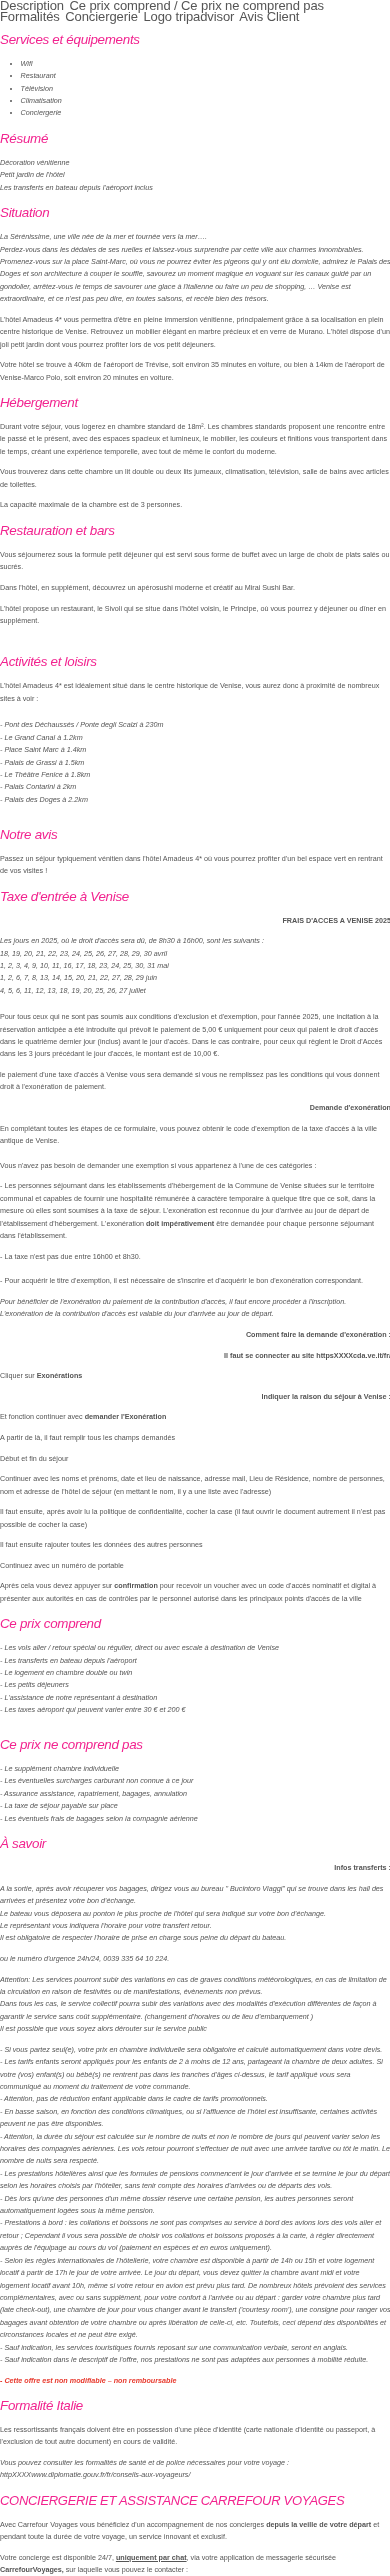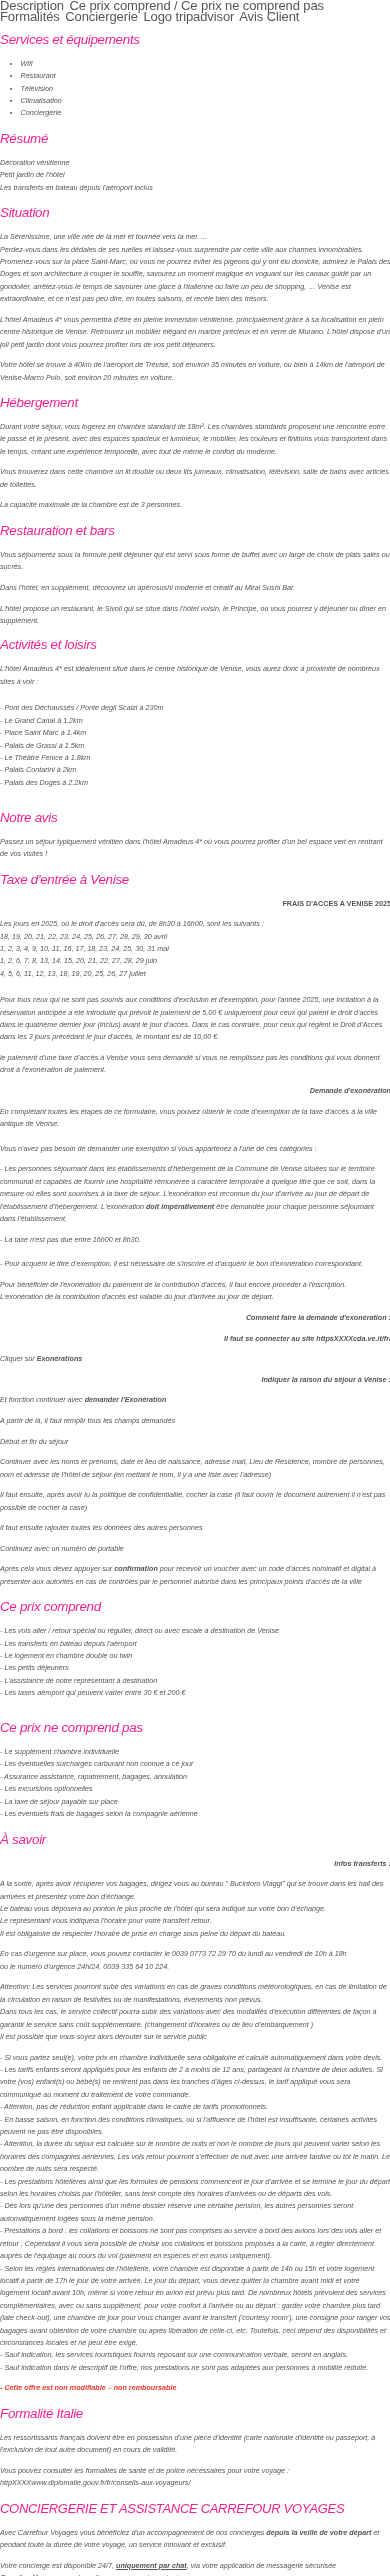--- a/index.html
+++ b/index.html
@@ -12,21 +12,21 @@
   }
   .page { padding: 0; }
   .anchors { font-style: normal; font-size: 13px; line-height: 11.3px; color: #555; margin: 0 0 9.3px 0; letter-spacing: -0.1px; }
   .anchors span { margin-right: 2.1px; }
   h2.sec {
     font-style: italic; font-weight: normal; color: #f2238f;
     font-size: 13.4px; line-height: 16.5px; margin: 0 0 9.3px 0; letter-spacing: -0.3px;
   }
   h2.sec.upper { font-size: 13px; }
   .it { font-style: italic; }
-  p { margin: 0 0 8.2px 0; font-style: italic; }
+  p { margin: 0 0 8.2px 0; }
   ul.bul { margin: 0 0 11.3px 0; padding-left: 20.6px; font-style: italic; line-height: 12.4px; }
   .lines div { font-style: italic; }
   .block { margin-bottom: 11.3px; }
   .bold { font-weight: bold; text-align: right; }
   .red { color: #e8392d; font-weight: bold; font-style: italic; }
   .u { text-decoration: underline; }
 </style>
 </head>
 <body>
 
@@ -66,21 +66,21 @@
   <p style="margin-bottom:11.3px">Votre hôtel se trouve à 40km de l'aéroport de Trévise, soit environ 35 minutes en voiture, ou bien à 14km de l'aéroport de Venise-Marco Polo, soit environ 20 minutes en voiture.</p>
 
   <h2 class="sec">Hébergement</h2>
   <p>Durant votre séjour, vous logerez en chambre standard de 18m². Les chambres standards proposent une rencontre entre le passé et le présent, avec des espaces spacieux et lumineux, le mobilier, les couleurs et finitions vous transportent dans le temps, créant une expérience temporelle, avec tout de même le confort du moderne.</p>
   <p>Vous trouverez dans cette chambre un lit double ou deux lits jumeaux, climatisation, télévision, salle de bains avec articles de toilettes.</p>
   <p style="margin-bottom:11.3px">La capacité maximale de la chambre est de 3 personnes.</p>
 
   <h2 class="sec">Restauration et bars</h2>
   <p>Vous séjournerez sous la formule petit déjeuner qui est servi sous forme de buffet avec un large de choix de plats salés ou sucrés.</p>
   <p>Dans l'hôtel, en supplément, découvrez un apérosushi moderne et créatif au Mirai Sushi Bar.</p>
-  <p style="margin-bottom:10px">L'hôtel propose un restaurant, le Sivoli qui se situe dans l'hôtel voisin, le Principe, où vous pourrez y déjeuner ou dîner en supplément.</p>
+  <p style="margin-bottom:27px">L'hôtel propose un restaurant, le Sivoli qui se situe dans l'hôtel voisin, le Principe, où vous pourrez y déjeuner ou dîner en supplément.</p>
 
   <h2 class="sec">Activités et loisirs</h2>
   <p style="margin-bottom:14.4px">L'hôtel Amadeus 4* est idéalement situé dans le centre historique de Venise, vous aurez donc à proximité de nombreux sites à voir :</p>
   <div class="lines block" style="margin-bottom:20.6px">
     <div>- Pont des Déchaussés / Ponte degli Scalzi à 230m</div>
     <div>- Le Grand Canal à 1.2km</div>
     <div>- Place Saint Marc à 1.4km</div>
     <div>- Palais de Grassi à 1.5km</div>
     <div>- Le Théâtre Fenice à 1.8km</div>
     <div>- Palais Contarini à 2km</div>
@@ -132,35 +132,33 @@
     <div>- Les petits déjeuners</div>
     <div>- L'assistance de notre représentant à destination</div>
     <div>- Les taxes aéroport qui peuvent varier entre 30 € et 200 €</div>
   </div>
 
   <h2 class="sec">Ce prix ne comprend pas</h2>
   <div class="lines block">
     <div>- Le supplément chambre individuelle</div>
     <div>- Les éventuelles surcharges carburant non connue à ce jour</div>
     <div>- Assurance assistance, rapatriement, bagages, annulation</div>
-    <div>- Les excursions optionnelles</div>
     <div>- La taxe de séjour payable sur place</div>
     <div>- Les éventuels frais de bagages selon la compagnie aérienne</div>
   </div>
 
   <h2 class="sec">À savoir</h2>
   <p class="bold">Infos transferts :</p>
   <div class="lines block" style="margin-bottom:8.2px">
     <div>A la sortie, après avoir récuperer vos bagages, dirigez vous au bureau " Bucintoro Viaggi" qui se trouve dans les hall des arrivées et présentez votre bon d'échange.</div>
     <div>Le bateau vous déposera au ponton le plus proche de l'hôtel qui sera indiqué sur votre bon d'échange.</div>
     <div>Le représentant vous indiquera l'horaire pour votre transfert retour.</div>
     <div>Il est obligatoire de respecter l'horaire de prise en charge sous peine du départ du bateau.</div>
   </div>
   <div class="lines block" style="margin-bottom:8.2px">
-    <div>En cas d'urgence sur place, vous pouvez contacter le 0039 0773 72 29 70 du lundi au vendredi de 10h à 18h</div>
     <div>ou le numéro d'urgence 24h/24, 0039 335 64 10 224.</div>
   </div>
   <div class="lines block" style="margin-bottom:8.2px">
     <div>Attention: Les services pourront subir des variations en cas de graves conditions météorologiques, en cas de limitation de la circulation en raison de festivités ou de manifestations, évènements non prévus.</div>
     <div>Dans tous les cas, le service collectif pourra subir des variations avec des modalités d'exécution différentes de façon à garantir le service sans coût supplémentaire. (changement d'horaires ou de lieu d'embarquement )</div>
     <div>Il est possible que vous soyez alors dérouter sur le service public</div>
   </div>
   <div class="lines block" style="margin-bottom:8.2px">
     <div>- Si vous partez seul(e), votre prix en chambre individuelle sera obligatoire et calculé automatiquement dans votre devis.</div>
     <div>- Les tarifs enfants seront appliqués pour les enfants de 2 à moins de 12 ans, partageant la chambre de deux adultes. Si votre (vos) enfant(s) ou bébé(s) ne rentrent pas dans les tranches d'âges ci-dessus, le tarif appliqué vous sera communiqué au moment du traitement de votre commande.</div>

